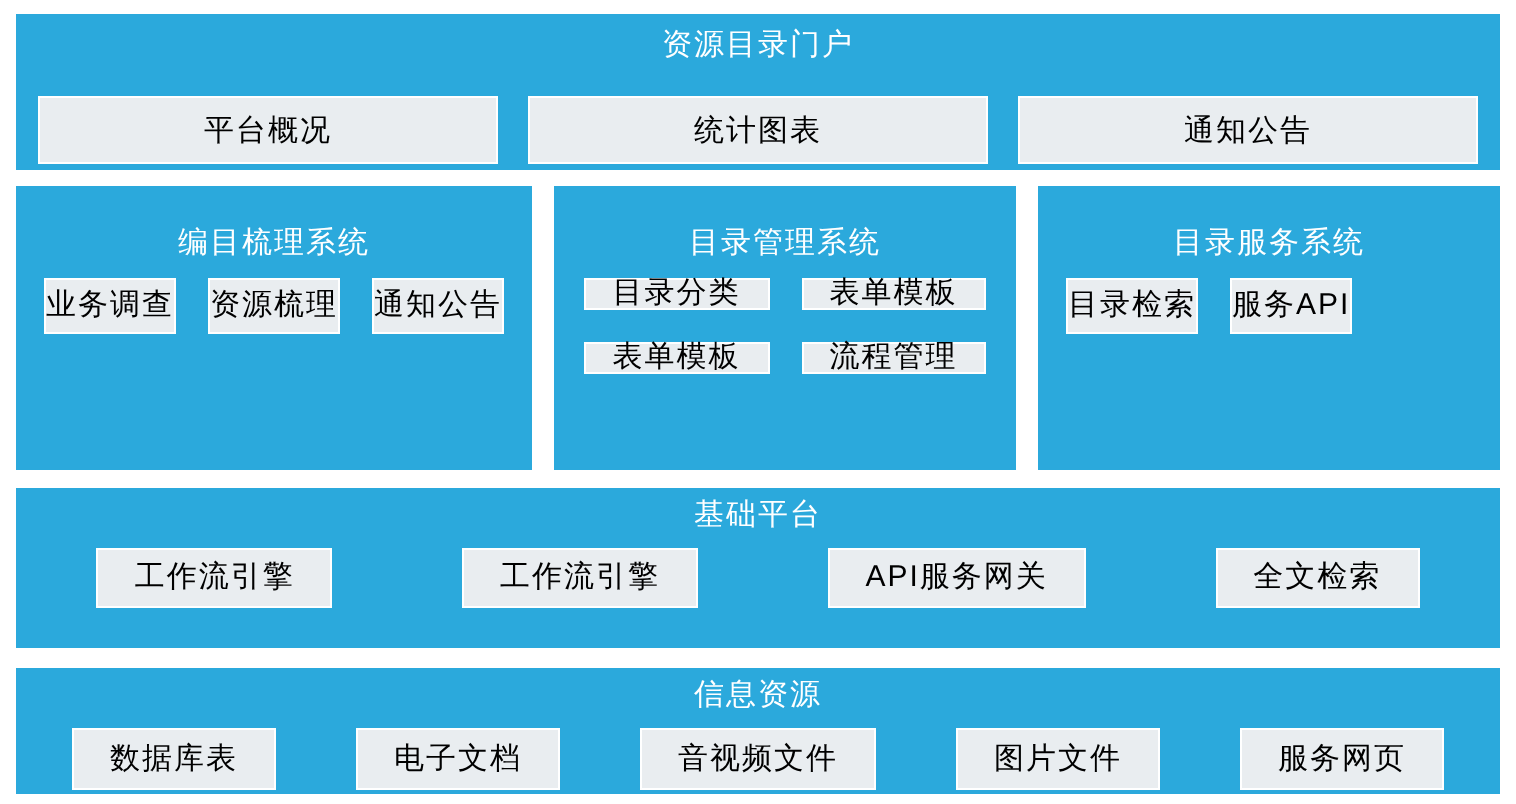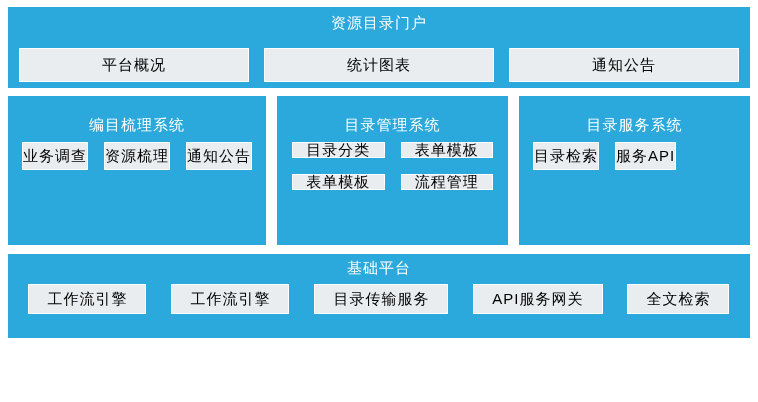--- a/index.html
+++ b/index.html
@@ -113,20 +113,29 @@
       </div>
     </section>
 
   </div>
 
   <section class="panel platform-panel">
     <div class="panel-title">基础平台</div>
     <div class="spread-row">
       <div class="btn">工作流引擎</div>
       <div class="btn">工作流引擎</div>
-      <div class="btn">目录传输服务</div>
       <div class="btn">API服务网关</div>
       <div class="btn">全文检索</div>
     </div>
   </section>
 
+  <section class="panel resources-panel">
+    <div class="panel-title">信息资源</div>
+    <div class="spread-row">
+      <div class="btn">数据库表</div>
+      <div class="btn">电子文档</div>
+      <div class="btn">音视频文件</div>
+      <div class="btn">图片文件</div>
+      <div class="btn">服务网页</div>
+    </div>
+  </section>
 
 </div>
 
 </body></html>

